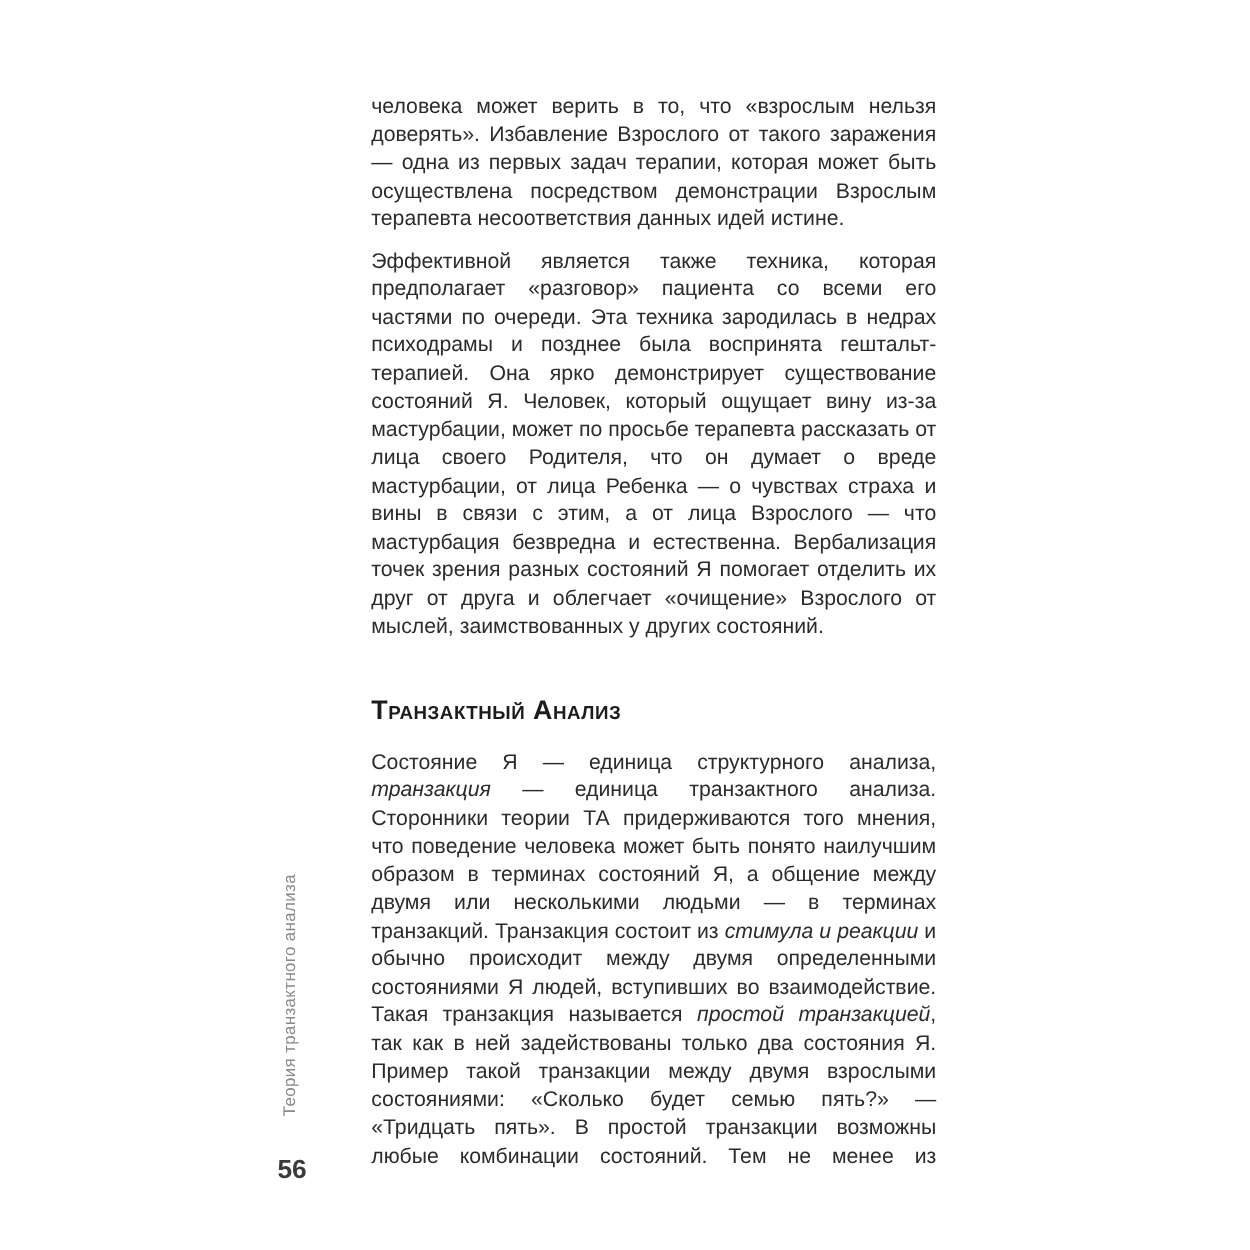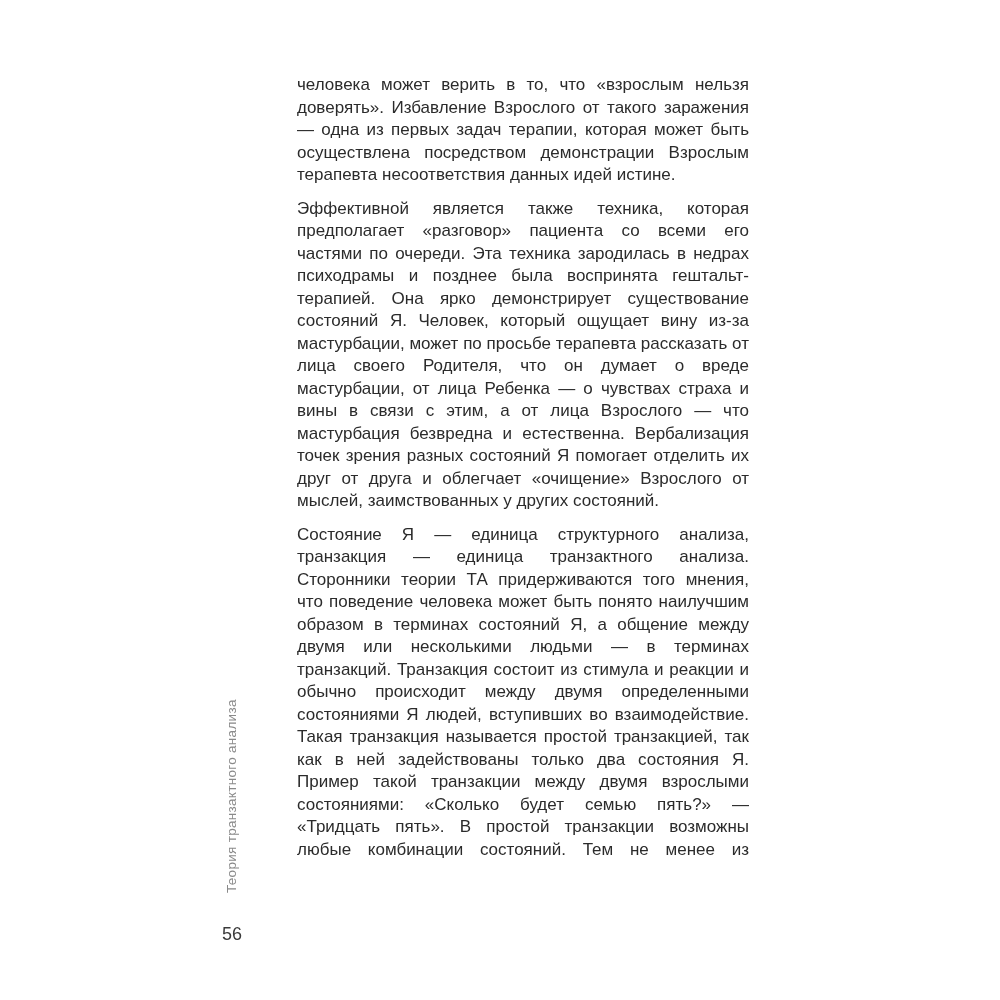--- a/index.html
+++ b/index.html
@@ -31,20 +31,21 @@
     hyphens: auto;
     color: #2b2b2b;
   }
   .text-block p {
     margin: 0 0 11px 0;
   }
   .text-block p.justify-last {
     text-align-last: justify;
   }
   .em {
+    font-style: italic;
   }
   .section-heading {
     font-size: 21.5px;
     line-height: 26px;
     font-weight: bold;
     color: #1c1c1c;
     font-variant: small-caps;
     text-transform: capitalize;
     letter-spacing: 0.4px;
     text-align: left;
@@ -59,41 +60,42 @@
     transform-origin: 0 0;
     white-space: nowrap;
     font-size: 13.5px;
     letter-spacing: 0.3px;
     color: #8a8a8a;
   }
   .page-number {
     position: absolute;
     left: 222px;
     top: 924px;
-    font-size: 18px;
-    font-weight: 400;
+    font-size: 21px;
+    font-weight: 700;
     color: #3a3a3a;
   }
 </style>
 </head>
 <body>
 
 <div class="book-page">
 
   <div class="sidebar-title">Теория транзактного анализа</div>
 
   <div class="page-number">56</div>
 
   <main class="text-block">
 
     <div>
         <p><span>человека может верить в то, что «взрослым нельзя доверять». Избавление Взрослого от такого заражения — одна из первых задач терапии, которая может быть осуществлена посредством демонстрации Взрослым терапевта несоответствия данных идей истине.</span></p>
         <p><span>Эффективной является также техника, которая предполагает «разговор» пациента со всеми его частями по очереди. Эта техника зародилась в недрах психодрамы и позднее была воспринята гештальт-терапией. Она ярко демонстрирует существование состояний Я. Человек, который ощущает вину из-за мастурбации, может по просьбе терапевта рассказать от лица своего Родителя, что он думает о вреде мастурбации, от лица Ребенка — о чувствах страха и вины в связи с этим, а от лица Взрослого — что мастурбация безвредна и естественна. Вербализация точек зрения разных состояний Я помогает отделить их друг от друга и облегчает «очищение» Взрослого от мыслей, заимствованных у других состояний.</span></p>
       </div>
 
+    <h2 class="section-heading">Транзактный анализ</h2>
 
     <div>
         <p class="justify-last"><span>Состояние Я — единица структурного анализа, </span><span class="em">транзакция</span><span> — единица транзактного анализа. Сторонники теории ТА придерживаются того мнения, что поведение человека может быть понято наилучшим образом в терминах состояний Я, а общение между двумя или несколькими людьми — в терминах транзакций. Транзакция состоит из </span><span class="em">стимула и реакции</span><span> и обычно происходит между двумя определенными состояниями Я людей, вступивших во взаимодействие. Такая транзакция называется </span><span class="em">простой транзакцией</span><span>, так как в ней задействованы только два состояния Я. Пример такой транзакции между двумя взрослыми состояниями: «Сколько будет семью пять?» — «Тридцать пять». В простой транзакции возможны любые комбинации состояний. Тем не менее из</span></p>
       </div>
 
   </main>
 
 </div>
 
 </body></html>

